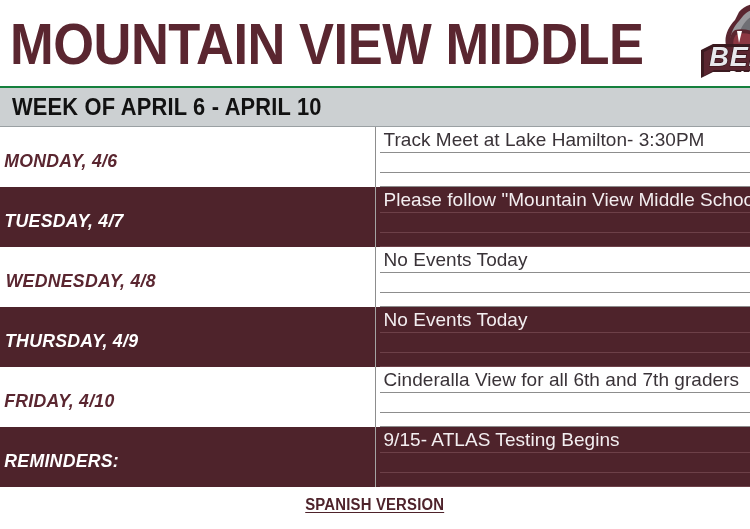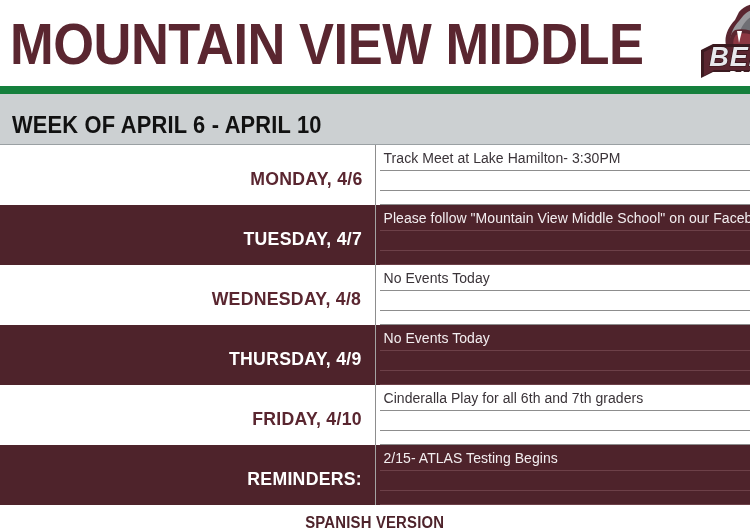--- a/index.html
+++ b/index.html
@@ -58,47 +58,48 @@
 
   
   .sched-table {
     width: 750px;
     border-collapse: collapse;
     table-layout: fixed;
   }
 
   .week-band td {
     background: #ccd0d2;
-    border-top: 8px solid #15803d;
+    border-top: 2px solid #15803d;
     border-bottom: 1px solid #9aa0a3;
     height: 38px;
-    padding: 12px 0 0 12px;
+    padding: 0 0 0 12px;
     vertical-align: middle;
   }
   .week-label {
     font-family: "Liberation Sans Narrow", "Liberation Sans", sans-serif;
     font-weight: 700;
     font-size: 23px;
     line-height: 23px;
     color: #111111;
     letter-spacing: 0.2px;
     transform: scaleX(0.95);
     transform-origin: left center;
     white-space: nowrap;
   }
 
   .row-day {
     height: 60px;
   }
   .cell-day {
     width: 135px;
-    padding: 8px;
-    text-align: right;
+    padding: 0;
+    text-align: left;
     vertical-align: middle;
     border-right: 1px solid #8d8d8d;
+    font-style: italic;
   }
   .cell-body {
     padding: 0;
     vertical-align: top;
     position: relative;
   }
 
   
   .row-light .cell-day,
   .row-light .cell-body { background: #ffffff; }
@@ -128,21 +129,21 @@
   }
 
   .lines {
     position: relative;
     height: 60px;
     padding-left: 8px;
     box-sizing: border-box;
   }
   .body-text {
     font-family: "Liberation Sans", sans-serif;
-    font-size: 14px;
+    font-size: 19px;
     line-height: 20px;
     padding-top: 3px;
     white-space: nowrap;
     letter-spacing: 0.05px;
   }
   .rule {
     position: absolute;
     left: 4px;
     right: 0;
     height: 1px;
@@ -289,35 +290,35 @@
           </div>
         </td>
       </tr>
 
       <tr class="row-day row-light">
         <td class="cell-day">
           <span class="day-label">FRIDAY, 4/10</span>
         </td>
         <td class="cell-body">
           <div class="lines">
-            <div class="body-text">Cinderalla Play for all 6th and 7th graders</div>
+            <div class="body-text">Cinderalla View for all 6th and 7th graders</div>
             <div class="rule rule-1"></div>
             <div class="rule rule-2"></div>
             <div class="rule rule-3"></div>
           </div>
         </td>
       </tr>
 
       <tr class="row-day row-dark">
         <td class="cell-day">
           <span class="day-label">REMINDERS:</span>
         </td>
         <td class="cell-body">
           <div class="lines">
-            <div class="body-text">2/15- ATLAS Testing Begins</div>
+            <div class="body-text">9/15- ATLAS Testing Begins</div>
             <div class="rule rule-1"></div>
             <div class="rule rule-2"></div>
             <div class="rule rule-3"></div>
           </div>
         </td>
       </tr>
 
     </tbody>
   </table>
 

